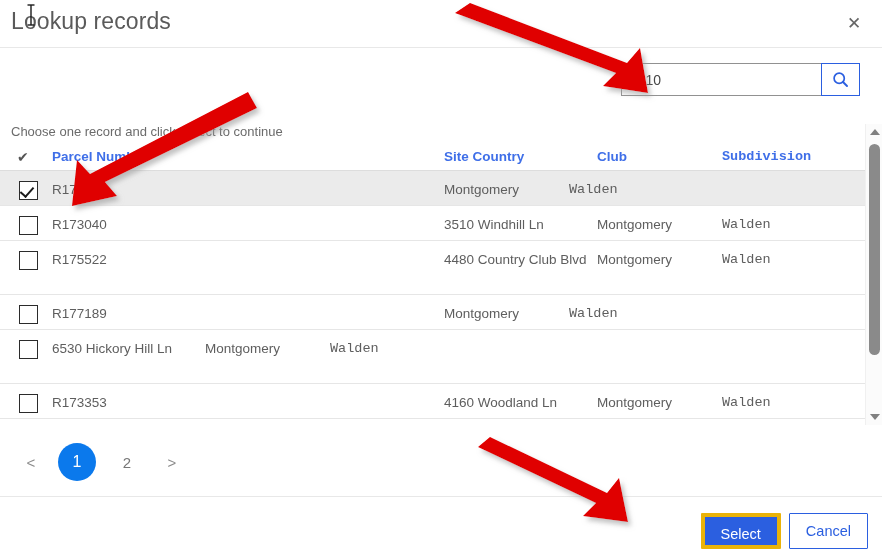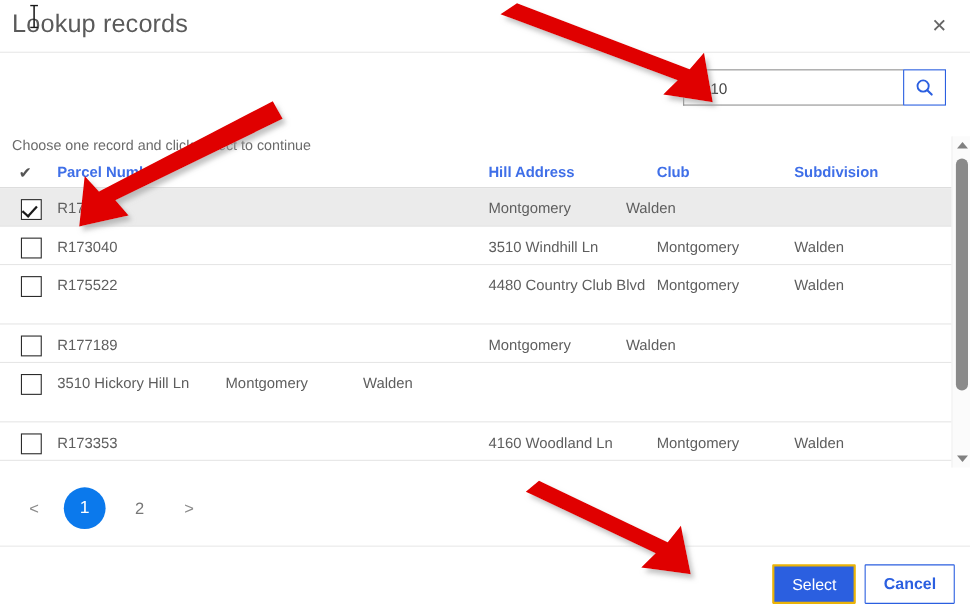--- a/index.html
+++ b/index.html
@@ -121,21 +121,21 @@
     position: absolute;
     left: 0;
     top: 0;
     width: 866px;
   }
 
   .col-check  { width: 52px; flex: 0 0 52px; padding-left: 19px; box-sizing: border-box; }
   .col-parcel { width: 392px; flex: 0 0 392px; }
   .col-addr   { width: 153px; flex: 0 0 153px; }
   .col-city   { width: 125px; flex: 0 0 125px; }
-  .col-sub    { width: 135px; flex: 0 0 135px; }
+  .col-sub    { width: 135px; flex: 0 0 135px; font-family: Liberation Mono, monospace; }
 
   .grid-head {
     display: flex;
     align-items: center;
     height: 27px;
     border-bottom: 1px solid #dddddd;
     font-size: 13.5px;
     font-weight: bold;
     color: #3f6fe8;
   }
@@ -288,28 +288,27 @@
     box-sizing: border-box;
     font-family: "Liberation Sans", sans-serif;
     font-size: 14.5px;
     cursor: pointer;
     padding: 0 16px;
     border-radius: 1px;
     line-height: 34px;
   }
   .btn-primary {
     background: #2b5fe0;
-    border: 2px solid #eab308;
+    border: 4px solid #eab308;
     color: #ffffff;
   }
   .btn-secondary {
     background: #ffffff;
     border: 1px solid #2b5fe0;
     color: #2b5fe0;
-    font-weight: bold;
   }
 
   
   .annot-layer {
     position: absolute;
     inset: 0;
     pointer-events: none;
   }
   .caret {
     position: absolute;
@@ -342,21 +341,21 @@
     </div>
   </div>
 
   <div class="instruction">Choose one record and click Select to continue</div>
 
   <div class="grid-area">
     <div class="grid-inner" id="grid-inner">
       <div class="grid-head">
         <div class="col-check">✔</div>
         <div class="col-parcel"><span>Parcel Number</span></div>
-        <div class="col-addr"><span>Hill Address</span></div>
+        <div class="col-addr"><span>Site Country</span></div>
         <div class="col-city"><span>Club</span></div>
         <div class="col-sub"><span>Subdivision</span></div>
       </div>
 
     <div class="grid-row selected">
           <div class="col-check">
             <span class="cbx checked"></span>
           </div>
           <div class="col-parcel">R172970</div>
           <div class="col-city">Montgomery</div>
@@ -385,21 +384,21 @@
             <span class="cbx"></span>
           </div>
           <div class="col-parcel">R177189</div>
           <div class="col-city">Montgomery</div>
           <div class="col-sub">Walden</div>
         </div>
         <div class="grid-row two-line">
           <div class="col-check">
             <span class="cbx"></span>
           </div>
-          <div class="col-addr">3510 Hickory Hill Ln</div>
+          <div class="col-addr">6530 Hickory Hill Ln</div>
           <div class="col-city">Montgomery</div>
           <div class="col-sub">Walden</div>
         </div>
         <div class="grid-row">
           <div class="col-check">
             <span class="cbx"></span>
           </div>
           <div class="col-parcel">R173353</div>
           <div class="col-addr">4160 Woodland Ln</div>
           <div class="col-city">Montgomery</div>

